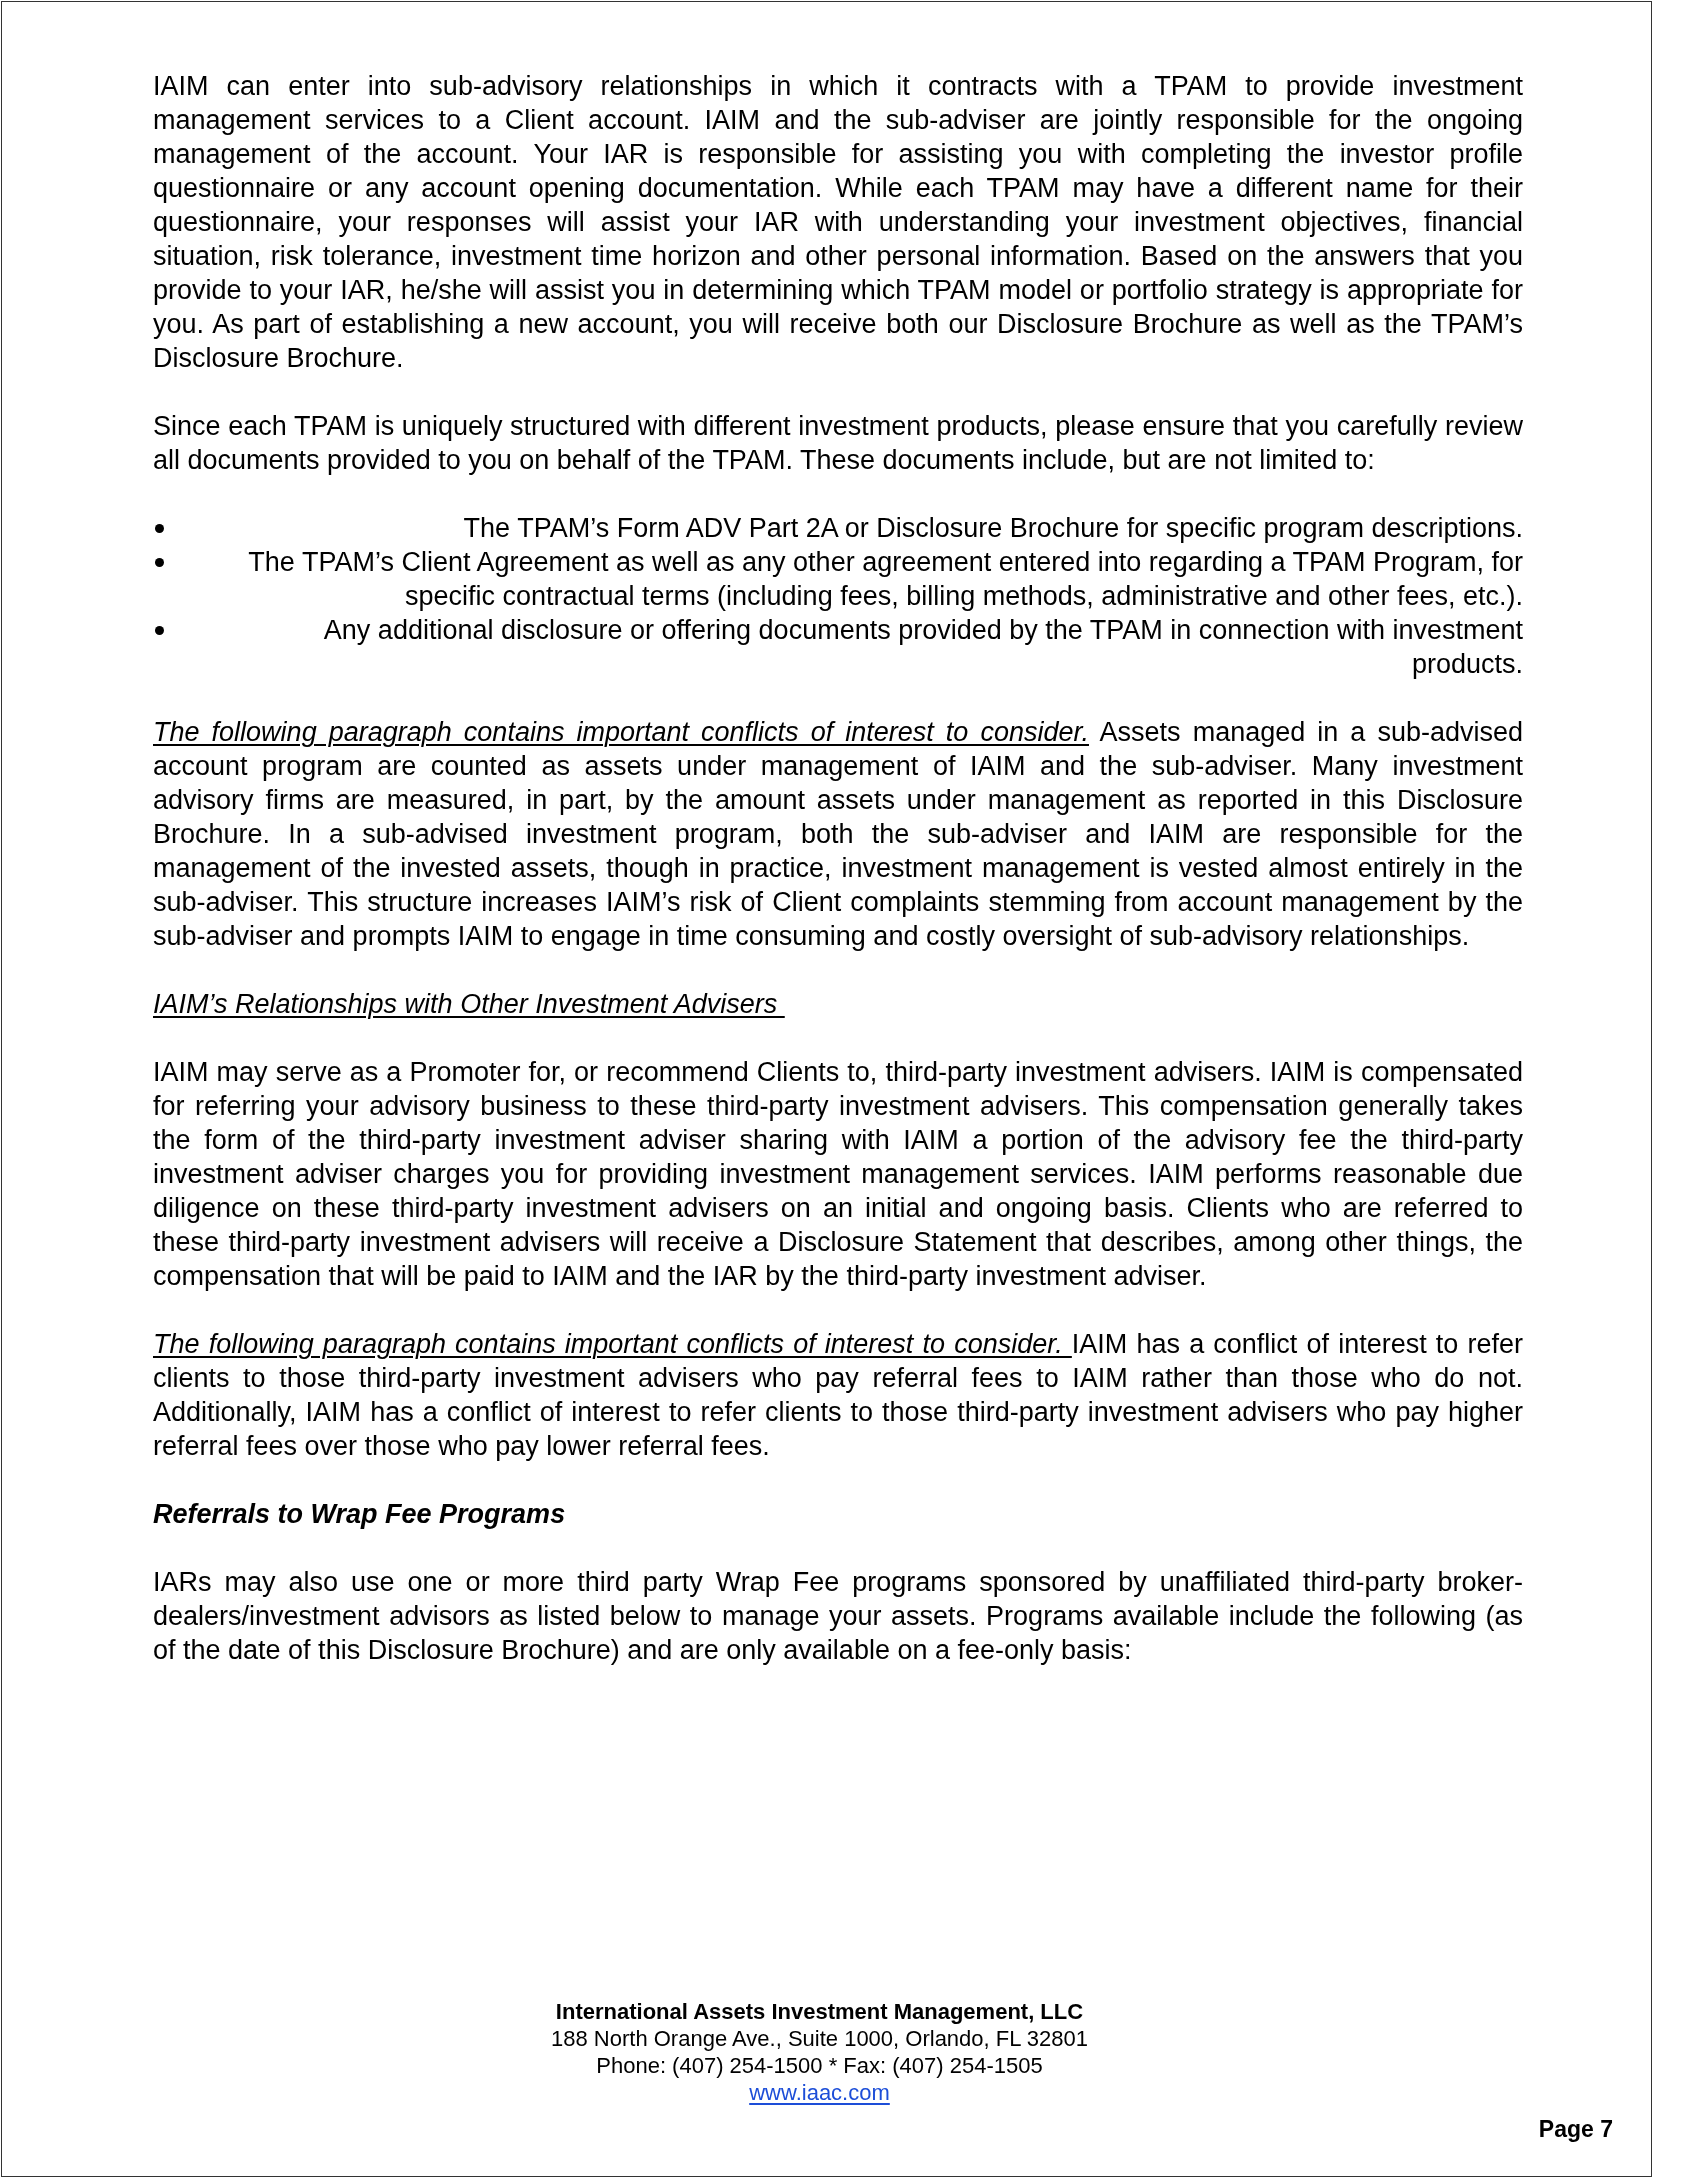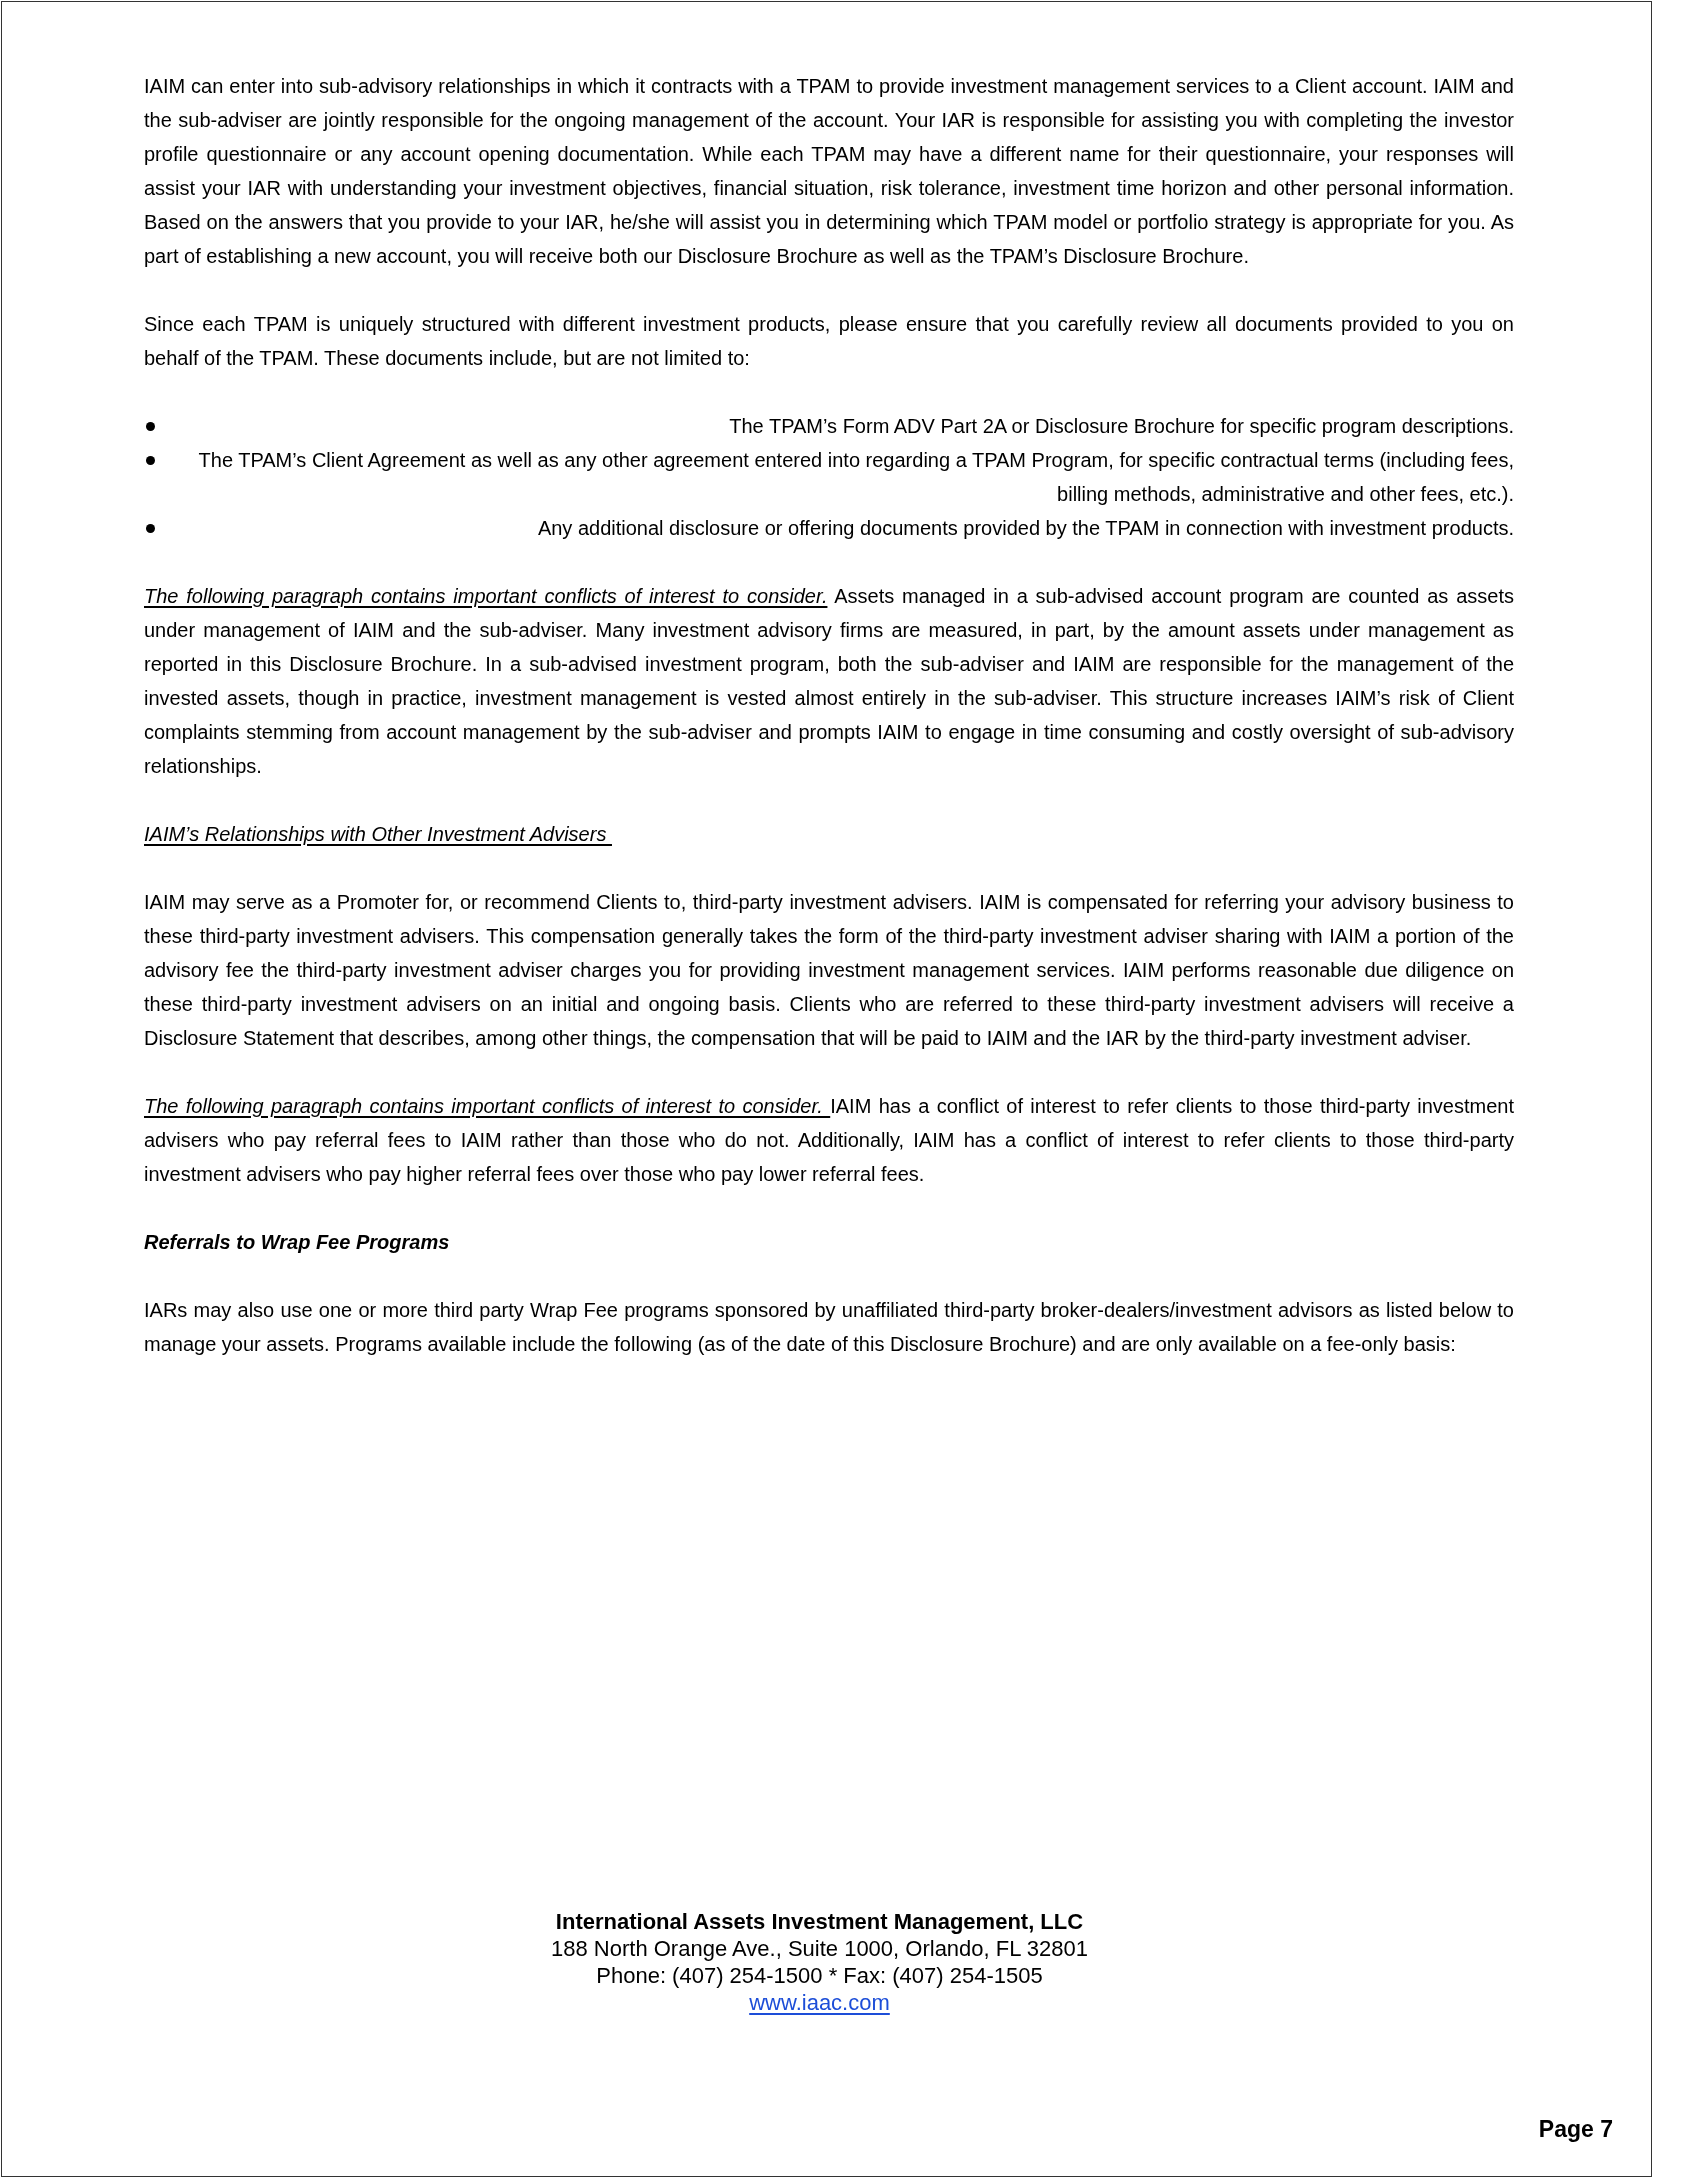--- a/index.html
+++ b/index.html
@@ -1,32 +1,32 @@
 <!DOCTYPE html>
 <html style="font-size:13.6px"><head>
 <meta charset="utf-8">
 <style>
   html, body { margin: 0; padding: 0; background: #ffffff; }
   body { width: 1688px; height: 2181px; position: relative; overflow: hidden;
          font-family: "Liberation Sans", sans-serif; color: #000; }
   .page-border { position: absolute; left: 0.9px; top: 0.9px; width: 1651px; height: 2176px;
                  border: 1.7px solid #333; box-sizing: border-box; }
-  .content { position: absolute; left: 144px; top: 69px; width: 1370px;
-             font-size: 20px; line-height: 34px; }
+  .content { position: absolute; left: 153px; top: 69px; width: 1370px;
+             font-size: 27px; line-height: 34px; }
   .content p { margin: 0 0 34px 0; text-align: justify; }
   .content p.last { margin-bottom: 0; text-align: left; }
   .uline-italic { font-style: italic; text-decoration: underline; text-underline-offset: 3.4px; text-decoration-thickness: 1.7px; }
   .heading-ui { font-style: italic; text-decoration: underline; text-underline-offset: 3.4px; text-decoration-thickness: 1.7px; margin: 0 0 34px 0; white-space: pre; }
   .heading-bi { font-style: italic; font-weight: bold; margin: 0 0 34px 0; }
   ul.bullets { list-style: none; margin: 0 0 34px 0; padding: 0; }
   ul.bullets li { position: relative; padding-left: 53px; text-align: right; }
   ul.bullets li .bullet { position: absolute; left: 0; top: 0; width: 53px; }
   ul.bullets li .bullet::before { content: ""; position: absolute; left: 1.7px; top: 12.8px;
                  width: 9.4px; height: 9.4px; border-radius: 50%; background: #000; }
-  .footer { position: absolute; left: 0; width: 1639px; top: 1908px; text-align: center;
+  .footer { position: absolute; left: 0; width: 1639px; top: 1998px; text-align: center;
             font-size: 22px; line-height: 27px; }
   .footer .company { font-weight: bold; }
   .footer a { color: #1d4ed8; text-decoration: underline; text-underline-offset: 2.6px; }
   .page-num { position: absolute; right: 75px; top: 2116px; font-size: 23px; font-weight: bold; }
 </style>
 </head>
 <body>
 
 <div class="page-border"></div>
 

